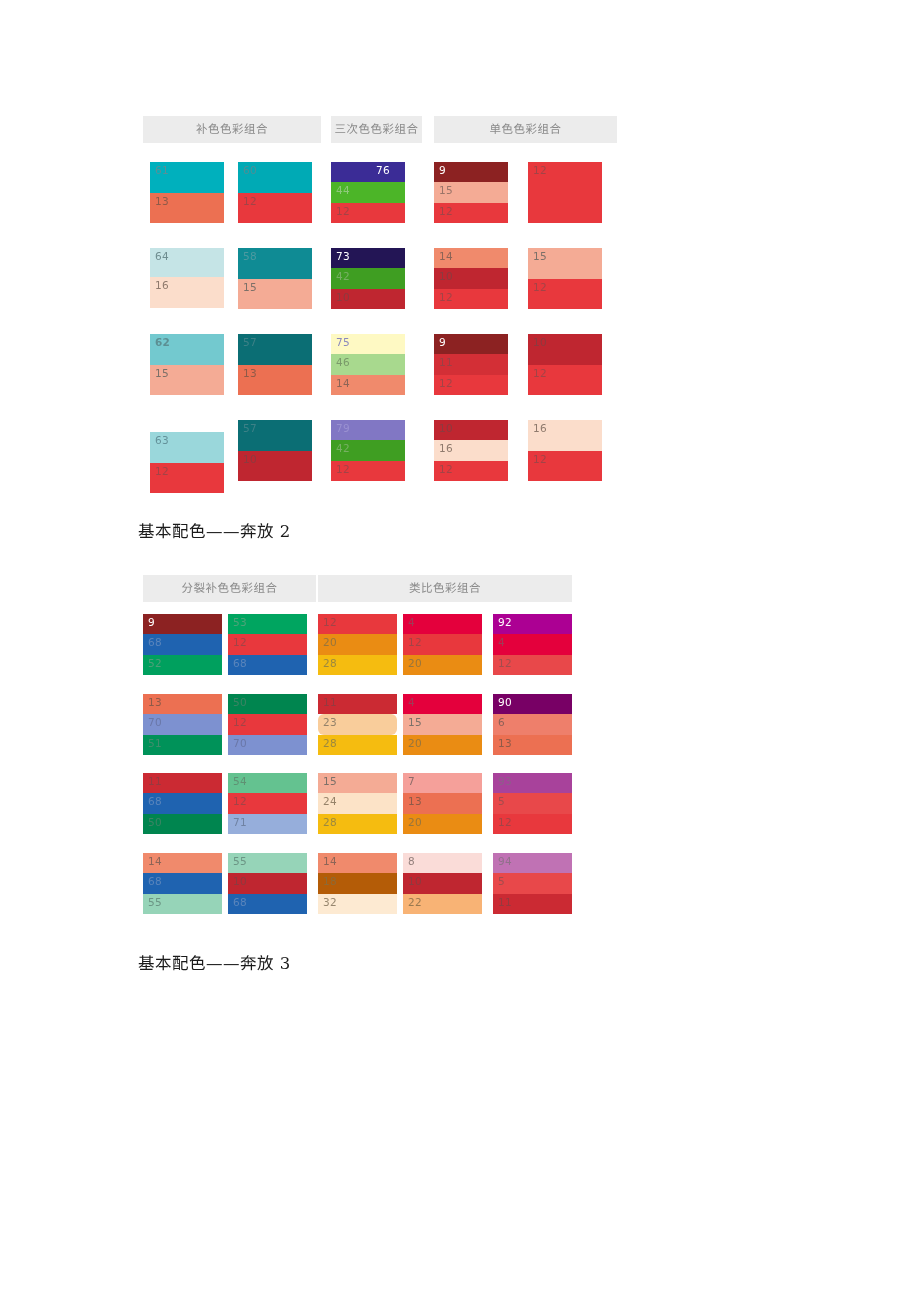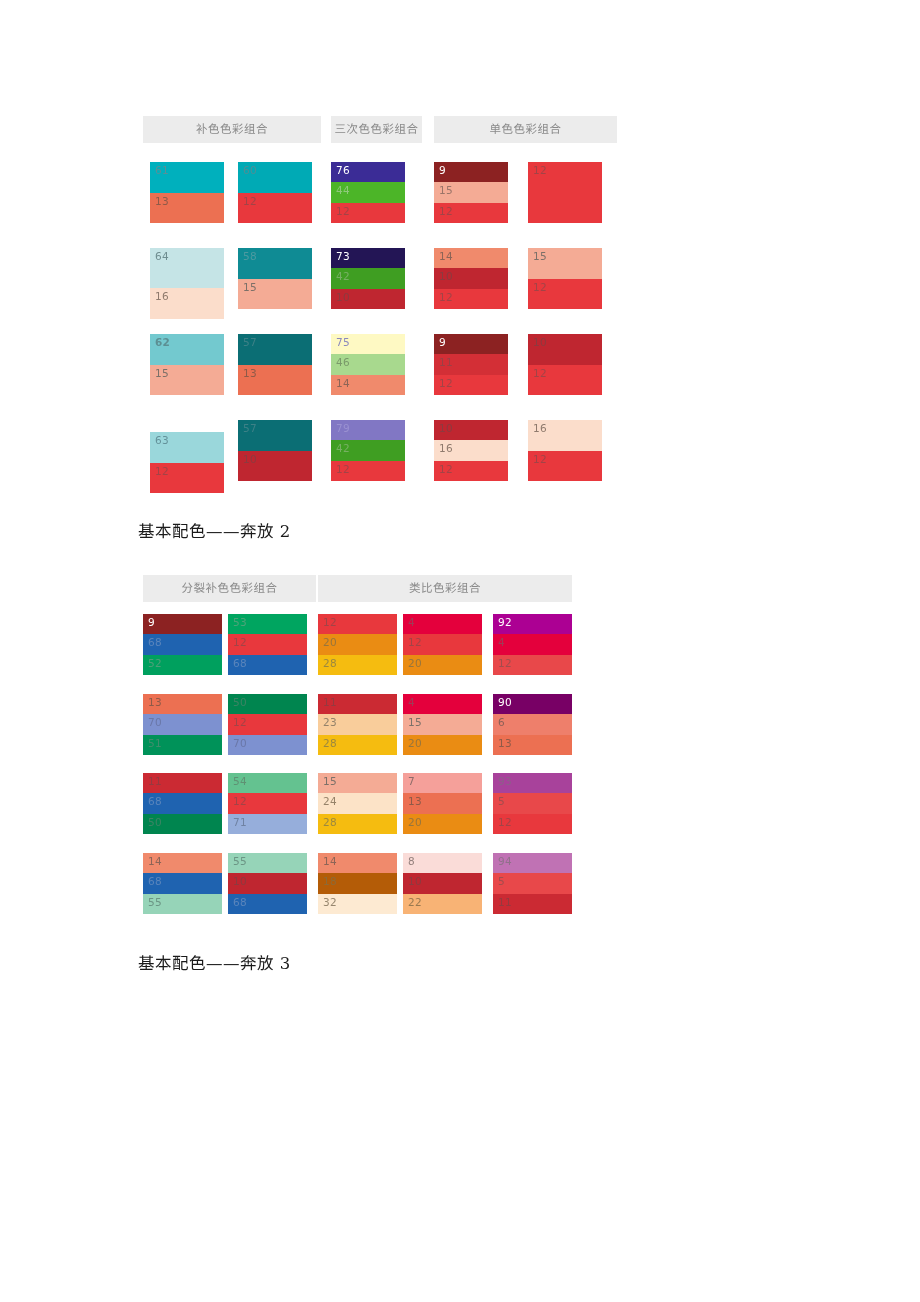--- a/index.html
+++ b/index.html
@@ -86,21 +86,21 @@
       <div class="swatch" style="left: 238px; top: 162px; width: 74px; height: 61px;">
         <div class="band" style="background: rgb(0, 170, 181); height: 30.5px;">
           <span class="band-label" style="color: rgb(78, 143, 149);">60</span>
         </div>
         <div class="band" style="background: rgb(232, 56, 61); height: 30.5px;">
           <span class="band-label" style="color: rgb(163, 67, 70);">12</span>
         </div>
       </div>
       <div class="swatch" style="left: 331px; top: 162px; width: 74px; height: 61px;">
         <div class="band" style="background: rgb(59, 44, 150); height: 20.3333px;">
-          <span class="band-label" style="color: rgb(255, 255, 255);">76</span>
+          <span class="band-label" style="color: rgb(255, 255, 255); margin-left: 40px;">76</span>
         </div>
         <div class="band" style="background: rgb(76, 181, 40); height: 20.3333px;">
           <span class="band-label" style="color: rgb(142, 201, 122);">44</span>
         </div>
         <div class="band" style="background: rgb(232, 56, 61); height: 20.3333px;">
           <span class="band-label" style="color: rgb(163, 67, 70);">12</span>
         </div>
       </div>
       <div class="swatch" style="left: 434px; top: 162px; width: 74px; height: 61px;">
         <div class="band" style="background: rgb(140, 34, 34); height: 20.3333px;">
@@ -112,21 +112,21 @@
         <div class="band" style="background: rgb(232, 56, 61); height: 20.3333px;">
           <span class="band-label" style="color: rgb(163, 67, 70);">12</span>
         </div>
       </div>
       <div class="swatch" style="left: 528px; top: 162px; width: 74px; height: 61px;">
         <div class="band" style="background: rgb(232, 56, 61); height: 61px;">
           <span class="band-label" style="color: rgb(163, 67, 70);">12</span>
         </div>
       </div>
       <div class="swatch" style="left: 150px; top: 248px; width: 74px; height: 61px;">
-        <div class="band" style="background: rgb(197, 228, 230); height: 40px;">
+        <div class="band" style="background: rgb(197, 228, 230); height: 29px;">
           <span class="band-label" style="color: rgb(111, 141, 144);">64</span>
         </div>
         <div class="band" style="background: rgb(251, 221, 203); height: 30.5px;">
           <span class="band-label" style="color: rgb(143, 122, 109);">16</span>
         </div>
       </div>
       <div class="swatch" style="left: 238px; top: 248px; width: 74px; height: 63px;">
         <div class="band" style="background: rgb(15, 139, 148); height: 30.5px;">
           <span class="band-label" style="color: rgb(77, 154, 160);">58</span>
         </div>
@@ -332,21 +332,21 @@
           <span class="band-label" style="color: rgb(163, 67, 70);">12</span>
         </div>
         <div class="band" style="background: rgb(125, 145, 208); height: 20.3333px;">
           <span class="band-label" style="color: rgb(106, 119, 168);">70</span>
         </div>
       </div>
       <div class="swatch" style="left: 318px; top: 694px; width: 79px; height: 61px;">
         <div class="band" style="background: rgb(203, 42, 51); height: 20.3333px;">
           <span class="band-label" style="color: rgb(150, 57, 63);">11</span>
         </div>
-        <div class="band" style="background: rgb(249, 205, 155); height: 20.3333px;">
+        <div class="band" style="background: rgb(249, 205, 155); height: 20.3333px; border-radius: 6px;">
           <span class="band-label" style="color: rgb(147, 130, 106);">23</span>
         </div>
         <div class="band" style="background: rgb(245, 188, 16); height: 20.3333px;">
           <span class="band-label" style="color: rgb(155, 136, 64);">28</span>
         </div>
       </div>
       <div class="swatch" style="left: 403px; top: 694px; width: 79px; height: 61px;">
         <div class="band" style="background: rgb(228, 0, 60); height: 20.3333px;">
           <span class="band-label" style="color: rgb(160, 59, 87);">4</span>
         </div>

